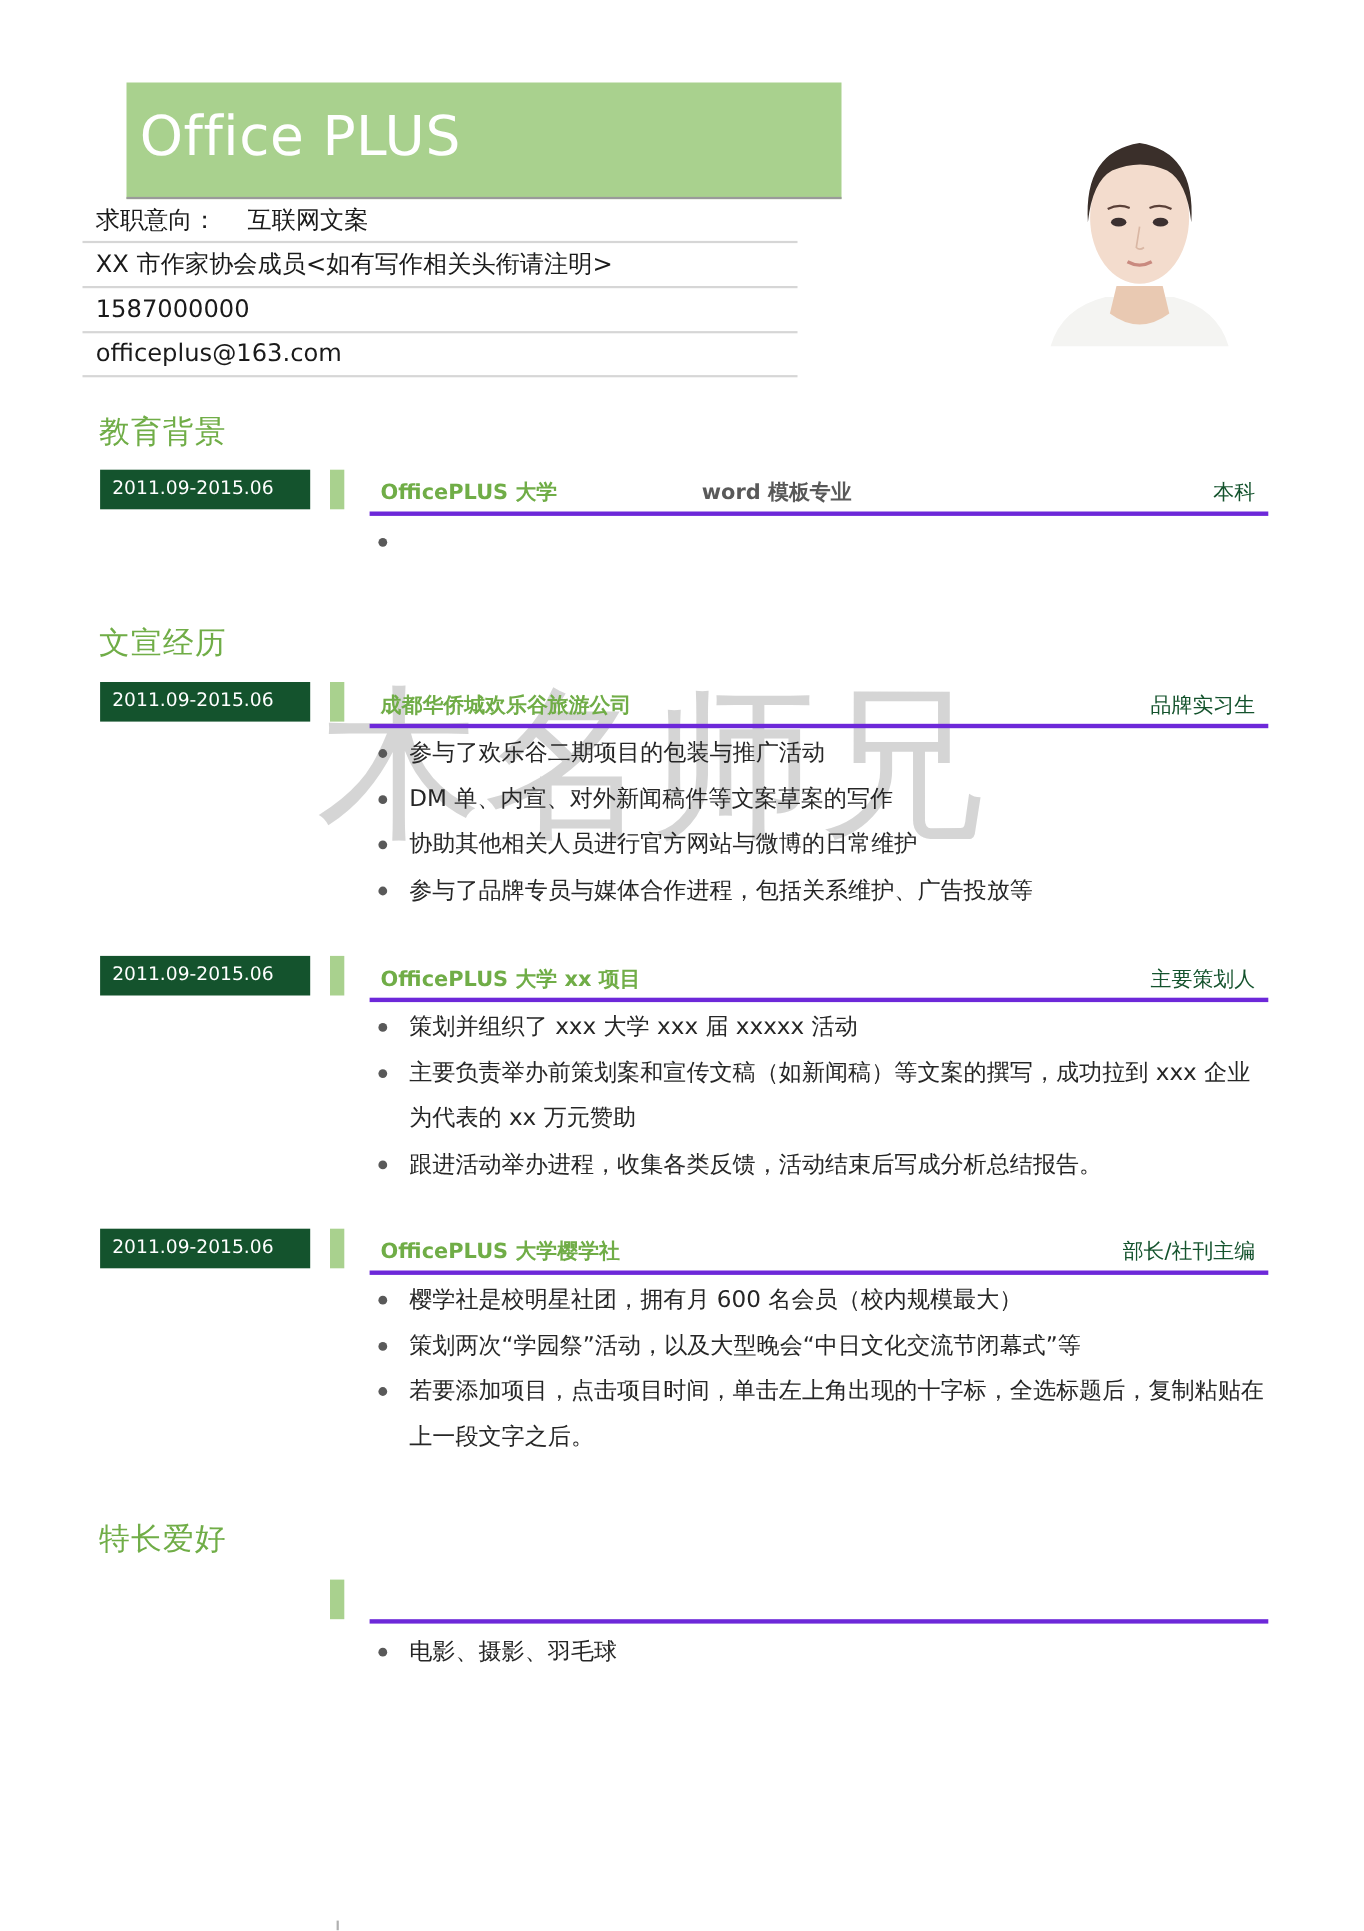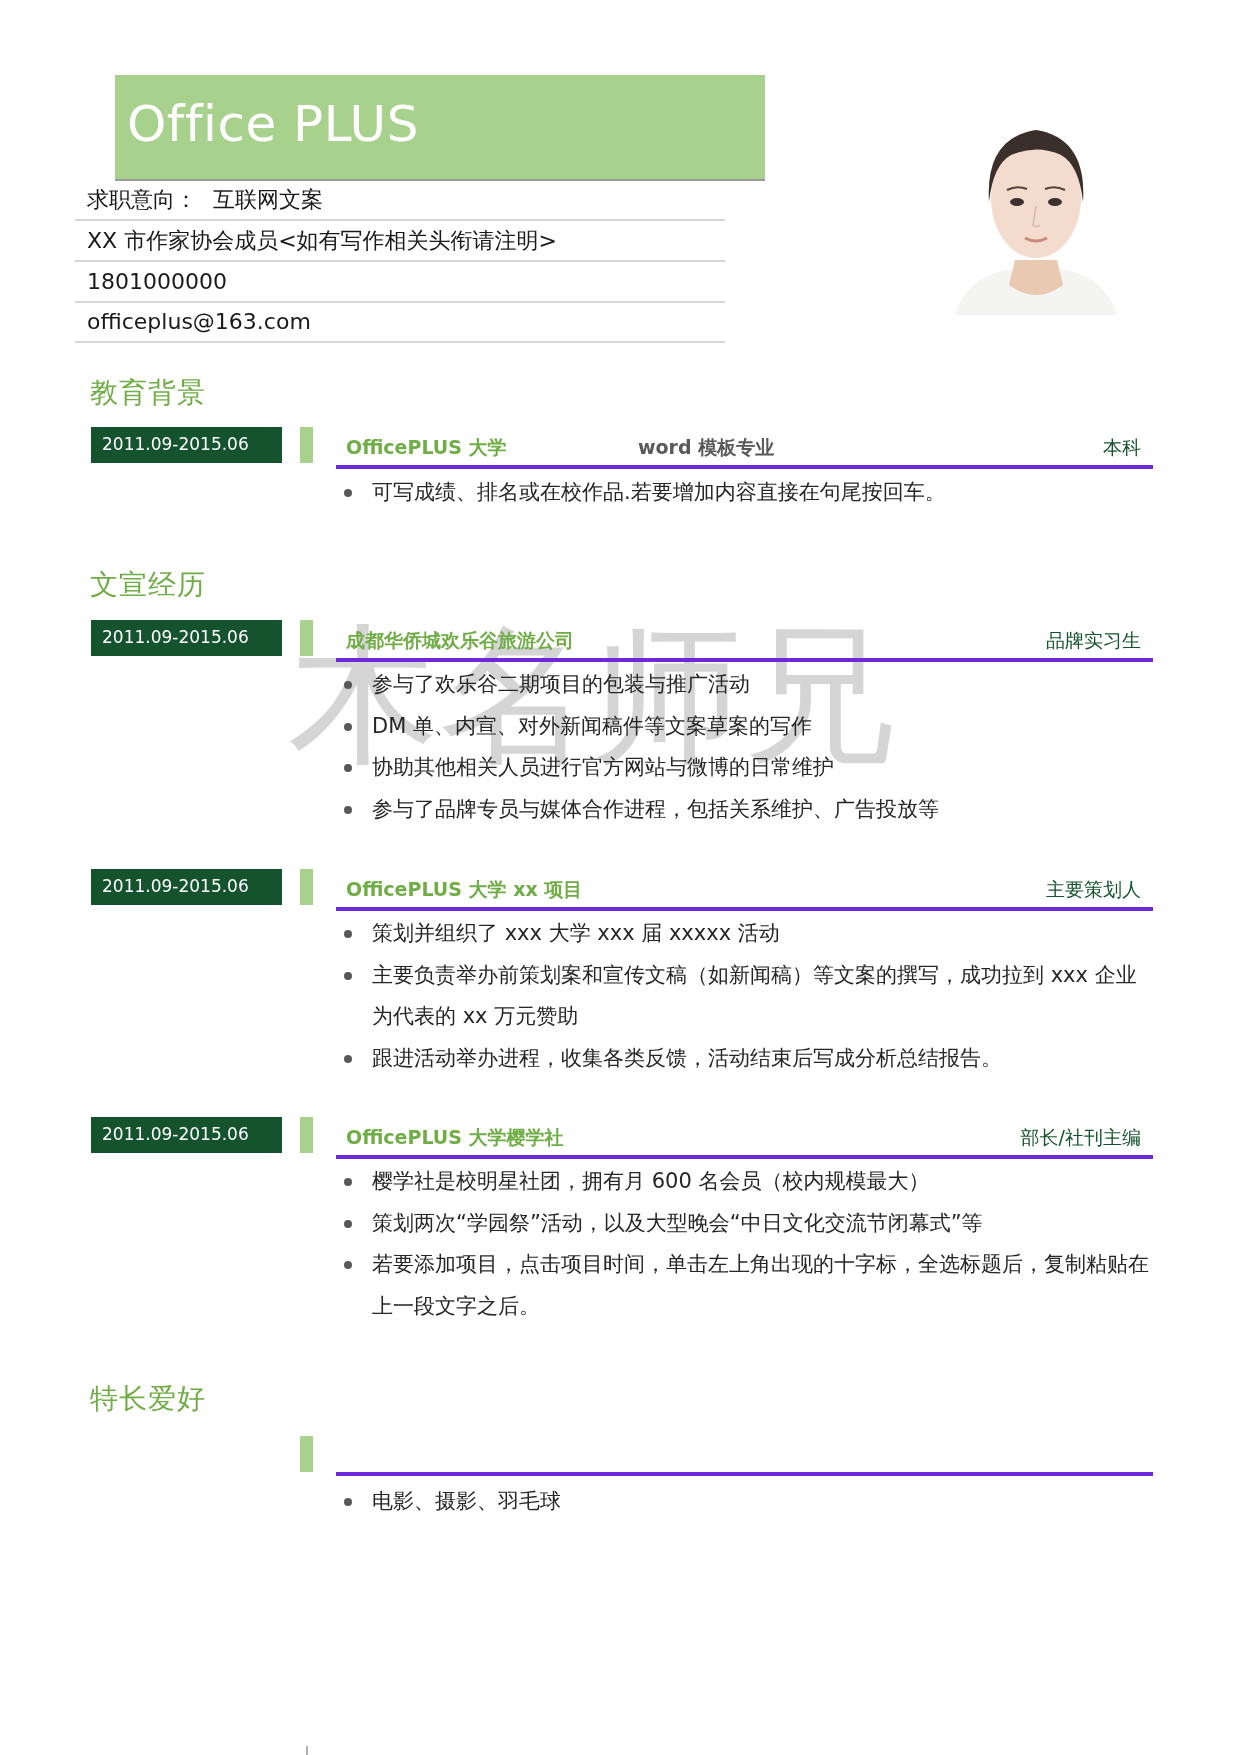--- a/index.html
+++ b/index.html
@@ -5,21 +5,21 @@
   html, body { margin: 0; padding: 0; background: #ffffff; }
   body { width: 1240px; height: 1755px; position: relative; overflow: hidden;
          font-family: "DejaVu Sans", "Liberation Sans", sans-serif; color: #262626; }
   .abs { position: absolute; }
   .name-box { left: 75px; top: 75px; width: 650px; height: 106px; background: #A9D18E;
               border-bottom: 2px solid #9a9a9a; box-sizing: border-box; margin-left: 40px; }
   .name-text { position: absolute; left: 12px; top: 20px; font-size: 50px; color: #ffffff;
                font-family: "DejaVu Sans", sans-serif; font-weight: normal; letter-spacing: 0.5px; }
   .info-row { left: 75px; width: 650px; height: 40px; border-bottom: 2px solid #d6d6d6;
               box-sizing: border-box; font-size: 22px; line-height: 38px; padding-left: 12px; color: #1a1a1a; }
-  .info-row .label { margin-right: 16px; font-family: Liberation Serif, serif; }
+  .info-row .label { margin-right: 28px; font-family: Liberation Serif, serif; }
   .photo { left: 945px; top: 110px; width: 182px; height: 205px; }
   .section-title { left: 90px; font-size: 28px; color: #70AD47; letter-spacing: 1px; }
   .date-box { left: 91px; width: 191px; height: 36px; background: #14532d; color: #ffffff;
               font-size: 17px; line-height: 34px; padding-left: 11px; box-sizing: border-box;
               font-family: "DejaVu Sans", sans-serif; }
   .accent-bar { left: 300px; width: 13px; height: 36px; background: #A9D18E; }
   .entry-head { left: 336px; width: 817px; height: 40px; border-bottom: 4px solid #6d28d9; box-sizing: border-box; }
   .entry-org { position: absolute; left: 10px; top: 6px; font-size: 19px; font-weight: bold; color: #70AD47; }
   .entry-mid { position: absolute; left: 302px; top: 6px; font-size: 19px; font-weight: bold; color: #595959; }
   .entry-role { position: absolute; right: 12px; top: 6px; font-size: 19px; font-weight: normal; color: #14532d; }
@@ -37,21 +37,21 @@
   <div class="name-text">Office PLUS</div>
 </div>
 
 <div class="abs info-row" style="top:181px;">
   <span class="label">求职意向：</span><span>互联网文案</span>
 </div>
 <div class="abs info-row" style="top:222px;">
   <span>XX 市作家协会成员&lt;如有写作相关头衔请注明&gt;</span>
 </div>
 <div class="abs info-row" style="top:263px;">
-  <span>1801000000</span>
+  <span>1587000000</span>
 </div>
 <div class="abs info-row" style="top:303px;">
   <span>officeplus@163.com</span>
 </div>
 
 <div class="abs photo">
   <svg width="182" height="205" viewBox="0 0 182 205" xmlns="http://www.w3.org/2000/svg">
     <rect width="182" height="205" fill="#ffffff"></rect>
     <path d="M10 205 Q20 170 60 160 L122 160 Q162 170 172 205 Z" fill="#f4f4f2"></path>
     <path d="M70 150 L112 150 L118 175 Q91 195 64 175 Z" fill="#e9c9b2"></path>
@@ -71,21 +71,21 @@
 <div class="abs section-title" style="top:374px;text-align:right;">教育背景</div>
 
 <div class="abs date-box" style="top:427px;">2011.09-2015.06</div>
 <div class="abs accent-bar" style="top:427px;"></div>
 <div class="abs entry-head" style="top:429px;">
   <span class="entry-org">OfficePLUS 大学</span>
   <span class="entry-mid">word 模板专业</span>
   <span class="entry-role">本科</span>
 </div>
 <ul class="abs bullets" style="top:472px;">
-  <li><span class="dot"></span><span>可写成绩、排名或在校作品.若要增加内容直接在句尾按回车。</span></li>
+  <li><span class="dot"></span></li>
 </ul>
 
 <div class="abs section-title" style="top:566px;">文宣经历</div>
 
 <div class="abs date-box" style="top:620px;">2011.09-2015.06</div>
 <div class="abs accent-bar" style="top:620px;"></div>
 <div class="abs entry-head" style="top:622px;">
   <span class="entry-org">成都华侨城欢乐谷旅游公司</span>
   <span class="entry-role">品牌实习生</span>
 </div>

